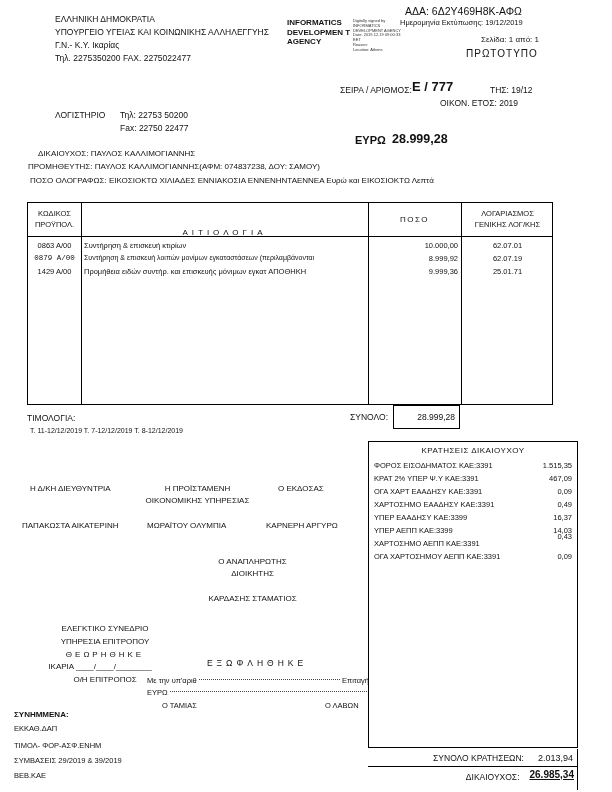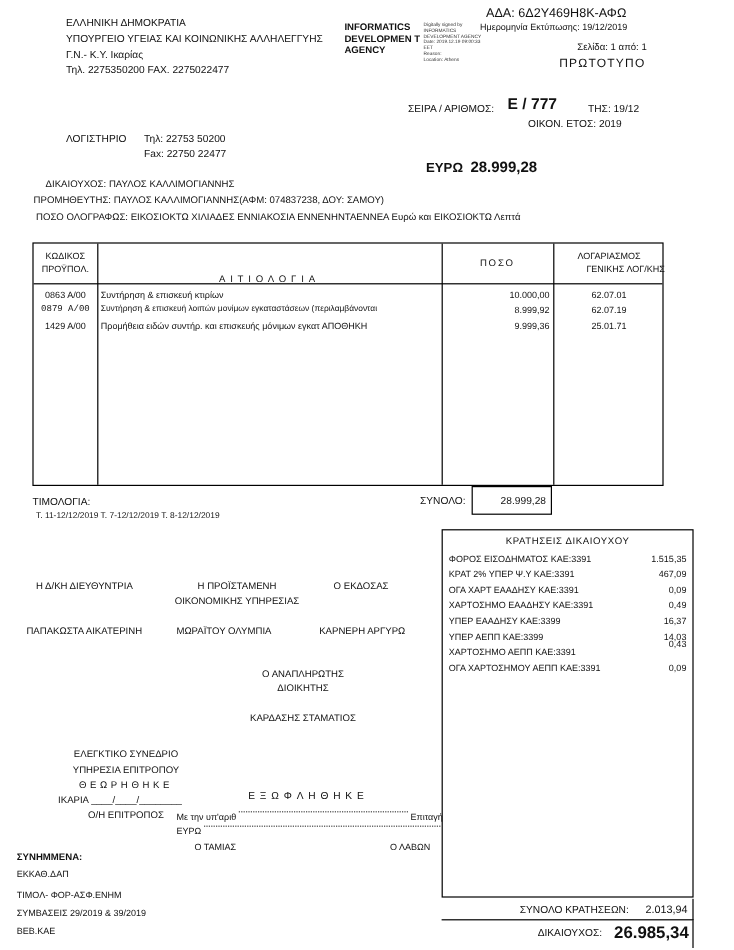--- a/index.html
+++ b/index.html
@@ -23,21 +23,21 @@
   .stamp-name { width:66px; font-size:8px; font-weight:bold; line-height:9.5px; white-space:normal; }
   .stamp-details div { font-size:4px; line-height:4.8px; color:#333; white-space:nowrap; }
   .tbl { border:1px solid #000; }
   .vline { position:absolute; top:0; bottom:0; width:0; border-left:1px solid #000; }
   .hline { position:absolute; left:0; right:0; height:0; border-top:1px solid #000; }
   .cell { position:absolute; font-size:7.5px; white-space:nowrap; }
   .sum-box { border:1px solid #000; display:flex; align-items:center; justify-content:flex-end; padding-right:4px; }
   .ded-box { border:1px solid #000; }
   .ded-label { position:absolute; left:5px; font-size:7.5px; white-space:nowrap; }
   .ded-value { position:absolute; right:5px; font-size:7.5px; white-space:nowrap; }
-  .flexline { display:flex; align-items:flex-start; }
+  .flexline { display:flex; align-items:center; }
   .leader { flex:1 1 auto; border-bottom:1px dotted #444; margin:0 2px 2px 2px; min-width:8px; }
   .sp3 { letter-spacing:3px; }
   .sp4 { letter-spacing:4px; }
 </style>
 </head>
 <body>
 
 <div class="page">
 
   <div class="abs agency-lines" style="left:55px; top:13px;">
@@ -60,21 +60,21 @@
     <div>EET</div>
     <div>Reason:</div>
     <div>Location: Athens</div>
   </div>
 
   <div class="abs" style="left:405px; top:5px; font-size:10.5px;">ΑΔΑ: 6Δ2Υ469Η8Κ-ΑΦΩ</div>
   <div class="abs f75" style="left:400px; top:18px;">Ημερομηνία Εκτύπωσης: 19/12/2019</div>
   <div class="abs f8" style="left:481px; top:35px;">Σελίδα: 1 από: 1</div>
   <div class="abs f10" style="left:466px; top:48px; letter-spacing:1px;">ΠΡΩΤΟΤΥΠΟ</div>
   <div class="abs f85" style="left:340px; top:85px;">ΣΕΙΡΑ / ΑΡΙΘΜΟΣ:</div>
-  <div class="abs b" style="left:423px; top:79px; font-size:13px;">Ε / 777</div>
+  <div class="abs b" style="left:412px; top:79px; font-size:13px;">Ε / 777</div>
   <div class="abs f85" style="left:490px; top:85px;">ΤΗΣ: 19/12</div>
   <div class="abs f85" style="left:440px; top:98px;">ΟΙΚΟΝ. ΕΤΟΣ: 2019</div>
 
   <div class="abs b f11" style="left:355px; top:134px;">ΕΥΡΩ</div>
   <div class="abs b" style="left:392px; top:132px; font-size:12.5px;">28.999,28</div>
 
   <div class="abs f8" style="left:38px; top:149px;">
     <span>ΔΙΚΑΙΟΥΧΟΣ:</span>
     <span>ΠΑΥΛΟΣ ΚΑΛΛΙΜΟΓΙΑΝΝΗΣ</span>
   </div>
@@ -91,21 +91,21 @@
     <div class="vline" style="left:53px;"></div>
     <div class="vline" style="left:340px;"></div>
     <div class="vline" style="left:433px;"></div>
     <div class="hline" style="top:33px;"></div>
 
     <div class="cell ctr" style="left:0; width:53px; top:6px;">ΚΩΔΙΚΟΣ</div>
     <div class="cell ctr" style="left:0; width:53px; top:17px;">ΠΡΟΫΠΟΛ.</div>
     <div class="cell ctr sp4" style="left:53px; width:287px; top:25px; font-size:8px;">ΑΙΤΙΟΛΟΓΙΑ</div>
     <div class="cell ctr" style="left:340px; width:93px; top:12px; letter-spacing:1.5px; font-size:8px;">ΠΟΣΟ</div>
     <div class="cell ctr" style="left:433px; width:93px; top:6px;">ΛΟΓΑΡΙΑΣΜΟΣ</div>
-    <div class="cell ctr" style="left:433px; width:93px; top:17px;text-align:right;">ΓΕΝΙΚΗΣ ΛΟΓ/ΚΗΣ</div>
+    <div class="cell ctr" style="left:433px; width:93px; top:17px;">ΓΕΝΙΚΗΣ ΛΟΓ/ΚΗΣ</div>
 
     <div>
       <div class="cell ctr" style="left:0; width:53px; top:38px;">0863 Α/00</div>
       <div class="cell" style="left:56px; top:38px;">Συντήρηση &amp; επισκευή κτιρίων</div>
       <div class="cell rgt" style="left:340px; width:90px; top:38px;">10.000,00</div>
       <div class="cell ctr" style="left:433px; width:93px; top:38px;">62.07.01</div>
     </div>
 
     <div>
       <div class="cell ctr" style="left:0; width:53px; top:51px;font-family:Liberation Mono, monospace;">0879 Α/00</div>
@@ -165,21 +165,21 @@
       <span class="ded-value" style="top:110px;">0,09</span>
     </div>
   </div>
 
   <div class="abs" style="left:368px; top:749px; width:210px; height:18px; border-bottom:1px solid #000; border-right:1px solid #000; display:flex; align-items:center; justify-content:flex-end; gap:14px; padding-right:4px;">
     <span class="f85">ΣΥΝΟΛΟ ΚΡΑΤΗΣΕΩΝ:</span>
     <span class="f9">2.013,94</span>
   </div>
   <div class="abs" style="left:368px; top:767px; width:210px; height:23px; border-right:1px solid #000; display:flex; align-items:flex-start; justify-content:flex-end; gap:10px; padding-right:3px; padding-top:2px;">
     <span class="f85" style="padding-top:3px;">ΔΙΚΑΙΟΥΧΟΣ:</span>
-    <span class="b" style="font-size:14px;">26.985,34</span>
+    <span class="b" style="font-size:10px;text-decoration:underline;">26.985,34</span>
   </div>
 
   <div class="abs f8" style="left:30px; top:484px;">Η Δ/ΚΗ  ΔΙΕΥΘΥΝΤΡΙΑ</div>
   <div class="abs f8 ctr" style="left:135px; top:484px; width:125px;">Η ΠΡΟΪΣΤΑΜΕΝΗ</div>
   <div class="abs f8 ctr" style="left:135px; top:496px; width:125px;">ΟΙΚΟΝΟΜΙΚΗΣ ΥΠΗΡΕΣΙΑΣ</div>
   <div class="abs f8" style="left:278px; top:484px;">Ο ΕΚΔΟΣΑΣ</div>
 
   <div class="abs f8" style="left:22px; top:521px;">ΠΑΠΑΚΩΣΤΑ  ΑΙΚΑΤΕΡΙΝΗ</div>
   <div class="abs f8" style="left:147px; top:521px;">ΜΩΡΑΪΤΟΥ ΟΛΥΜΠΙΑ</div>
   <div class="abs f8" style="left:266px; top:521px;">ΚΑΡΝΕΡΗ ΑΡΓΥΡΩ</div>

